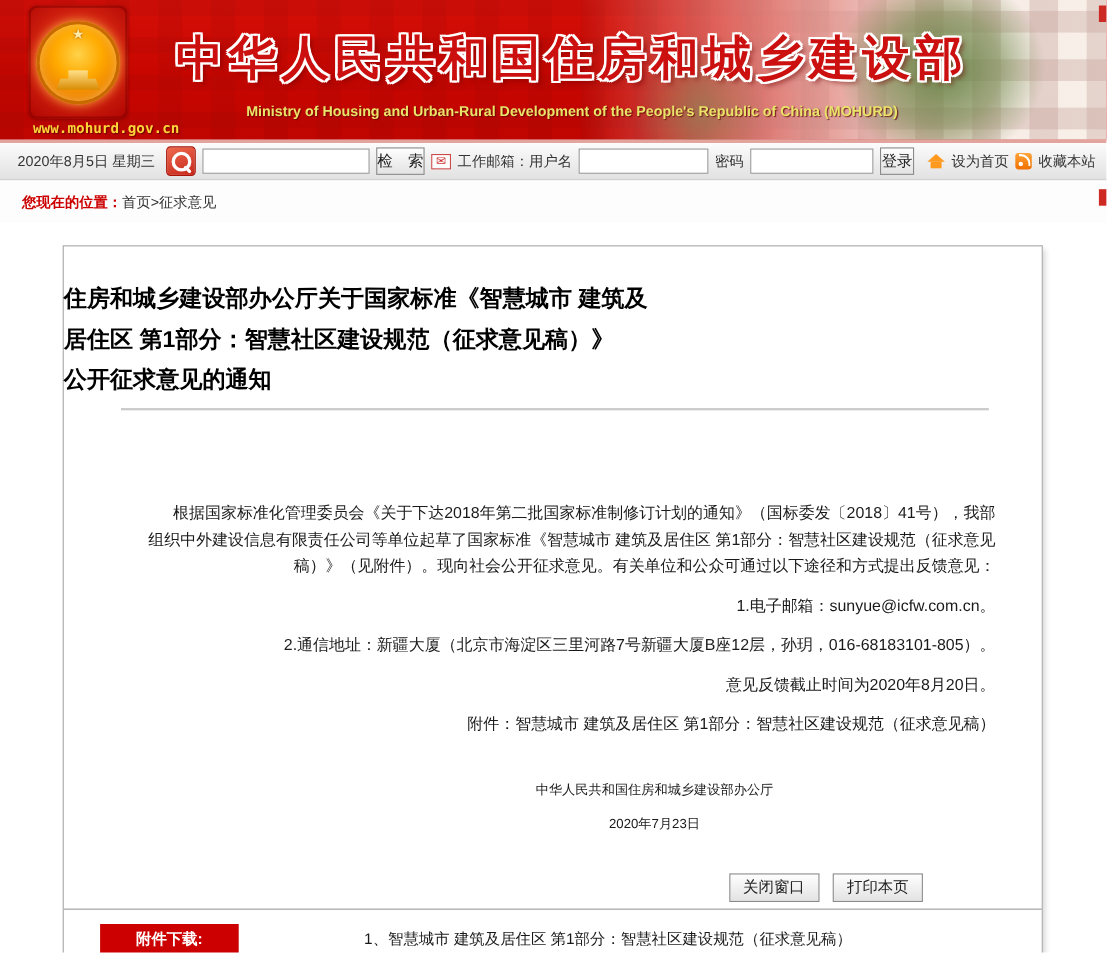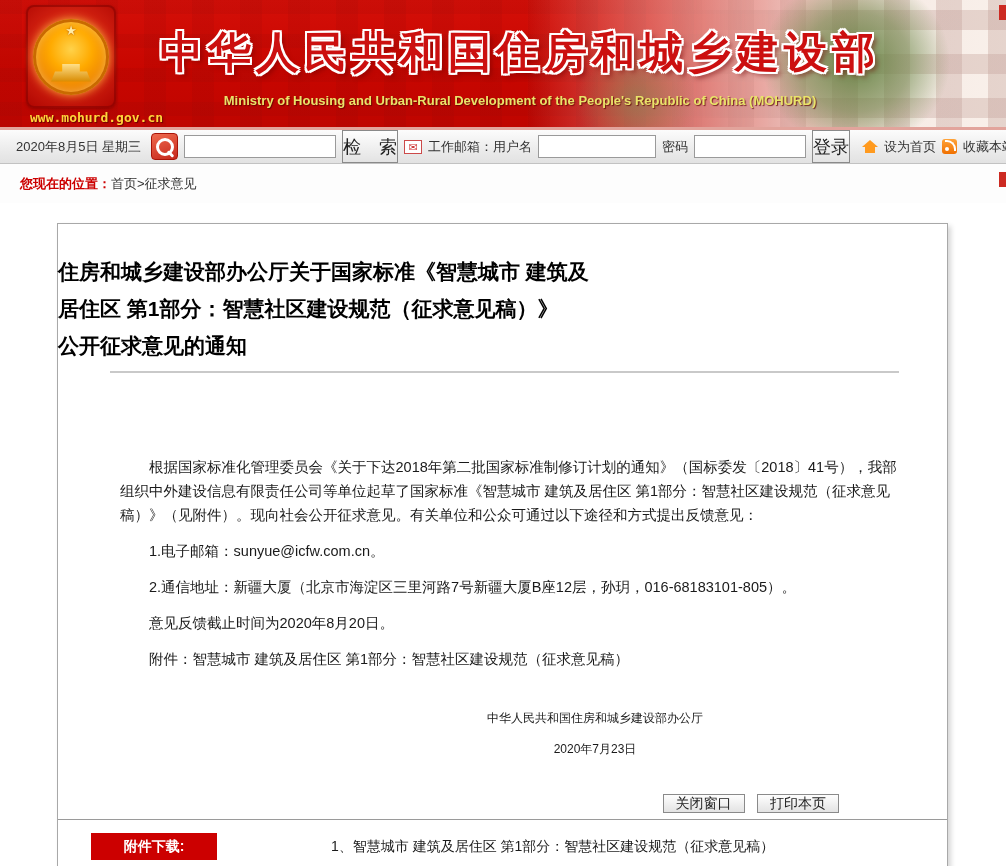--- a/index.html
+++ b/index.html
@@ -129,24 +129,24 @@
     content: ""; position: absolute; left: 17px; top: 16px;
     width: 3px; height: 8px; background: #fff;
     transform: rotate(-45deg); border-radius: 2px;
   }
   .search-input {
     width: 152px; height: 23px;
     border: 1px solid #9a9a9a; background: #fff;
     padding: 0 4px; font-size: 13px;
   }
   .btn {
-    height: 33px;
+    height: 25px;
     border: 1px solid #8a8a8a;
     background: linear-gradient(#fefefe, #e3e3e3);
-    font-size: 18px; color: #222;
+    font-size: 14px; color: #222;
     padding: 0 10px; cursor: pointer;
     font-family: "Liberation Sans", sans-serif;
   }
   .search-btn { width: 58px; padding: 0; }
   .mail-icon {
     display: inline-block; width: 18px; height: 14px;
     border: 1px solid #cc4a4a; background: #fff;
     color: #cc3030; font-size: 11px; line-height: 12px; text-align: center;
     flex: none;
   }
@@ -212,32 +212,32 @@
     line-height: 37px;
   }
   .title-divider {
     height: 2px; background: #c9c9c9;
     margin: 7px 48px 0 52px;
   }
   .doc-body {
     margin: 82px 42px 0 62px;
     font-size: 14.5px; line-height: 24px; color: #1a1a1a;
   }
-  .doc-body p { margin: 0 0 12px; text-indent: 2em; }
+  .doc-body p { margin: 0 0 12px; text-indent: 2em; text-align: right; }
   .signature-block {
     margin-top: 32px;
     padding-left: 185px;
     text-align: center;
     font-size: 12px; color: #1a1a1a; line-height: 31px;
   }
   .btn-row {
     margin: 29px 108px 0 0;
     text-align: right;
   }
-  .btn-row .btn { font-size: 14px; height: 19px; padding: 0 12px; margin-left: 8px; }
+  .btn-row .btn { font-size: 14px; height: 26px; padding: 0 12px; margin-left: 8px; }
   .full-divider {
     margin-top: 6px;
     border-top: 1px solid #9a9a9a;
   }
   .attachment-row {
     margin: 13px 0 0 33px;
     display: flex; align-items: center;
     font-size: 14px;
     gap: 25px;
   }

